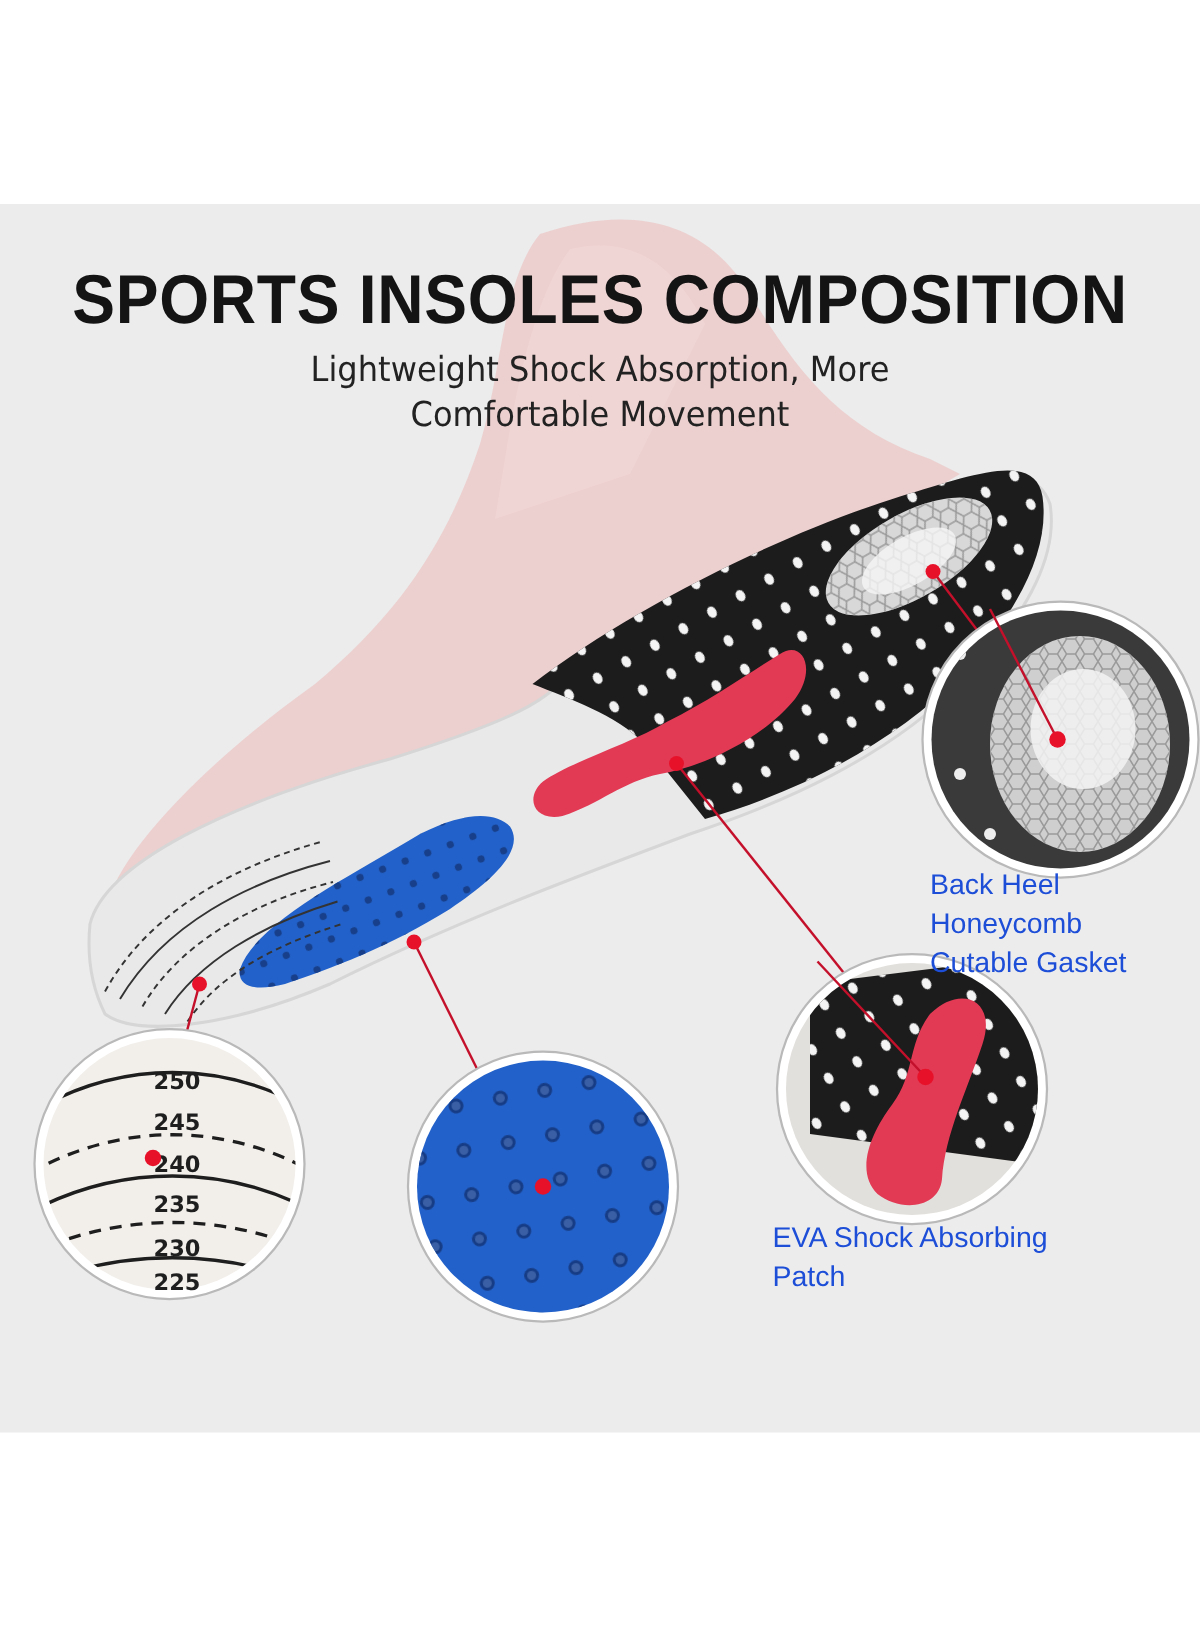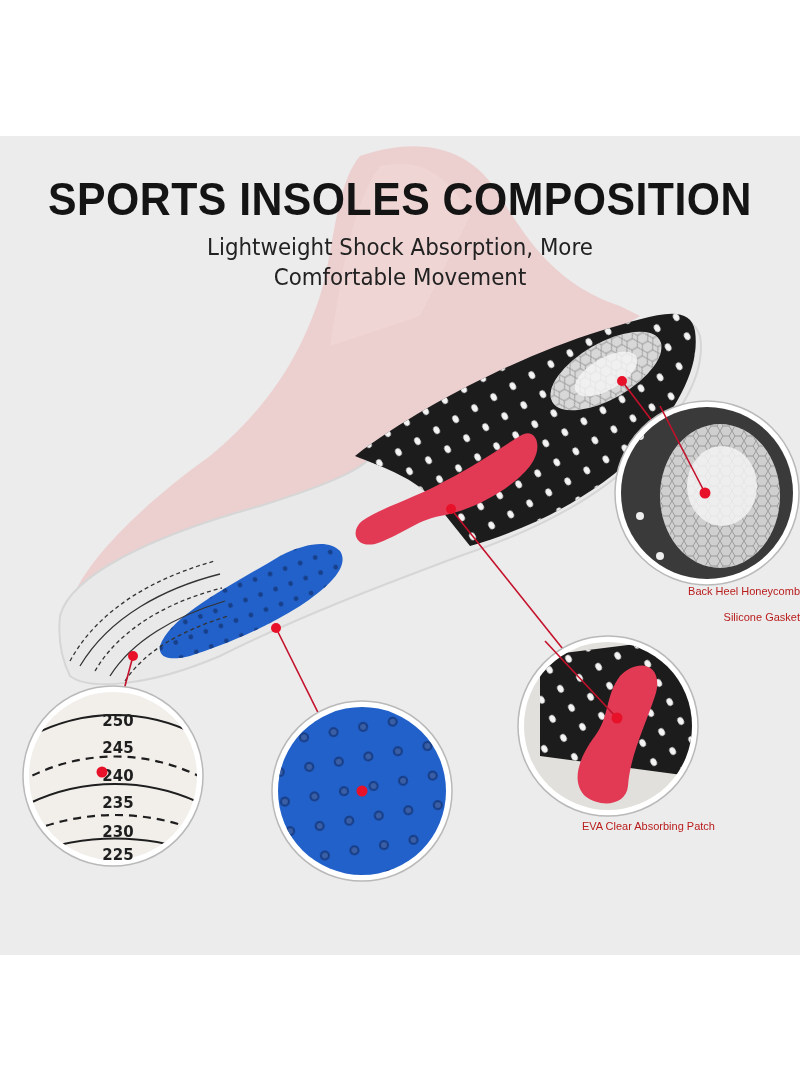--- a/index.html
+++ b/index.html
@@ -2,21 +2,21 @@
 <html><head>
 <meta charset="utf-8">
 <style>
   * { margin:0; padding:0; box-sizing:border-box; }
   html, body { width:800px; height:1091px; background:#ffffff; overflow:hidden; }
   body { position:relative; font-family:"Liberation Sans", sans-serif; }
   .panel { position:absolute; left:0; top:136px; width:800px; height:819px; background:#ececec; overflow:hidden;padding-left:36px; }
   .title { position:absolute; left:0; top:36px; width:800px; text-align:center; font-family:"Liberation Sans", sans-serif; font-weight:bold; font-size:46px; letter-spacing:0.5px; color:#141414; z-index:5; transform:scaleX(0.93); }
   .subtitle { position:absolute; left:150px; top:96px; width:500px; text-align:center; font-family:"DejaVu Sans", sans-serif; font-size:23px; line-height:30px; color:#222; z-index:5; transform:scaleX(0.93); }
   .art { position:absolute; left:0; top:0; width:800px; height:819px; z-index:1; }
-  .label { position:absolute; font-family:"Liberation Sans", sans-serif; font-size:11px; color:#b91c1c; text-align:right; z-index:6; line-height:26px; }
+  .label { position:absolute; font-family:"Liberation Sans", sans-serif; font-size:19px; color:#1d4ed8; text-align:left; z-index:6; line-height:26px; }
 </style>
 </head>
 <body>
 
 <div class="panel">
 
   <div class="title">SPORTS INSOLES COMPOSITION</div>
   <div class="subtitle">Lightweight Shock Absorption, More Comfortable Movement</div>
 
   <svg class="art" viewBox="0 0 800 819">
@@ -142,16 +142,16 @@
         <text x="118" y="672">235</text>
         <text x="118" y="701">230</text>
         <text x="118" y="724">225</text>
       </g>
       <circle cx="102" cy="636" r="5.5" fill="#e8112a"></circle>
     </g>
   </svg>
 
   <div class="label" style="left:620px; top:442px; width:180px;">
     <div>Back Heel Honeycomb</div>
-    <div>Silicone Gasket</div>
+    <div>Cutable Gasket</div>
   </div>
-  <div class="label" style="left:515px; top:677px; width:200px;">EVA Clear Absorbing Patch</div>
+  <div class="label" style="left:515px; top:677px; width:200px;">EVA Shock Absorbing Patch</div>
 </div>
 
 </body></html>

